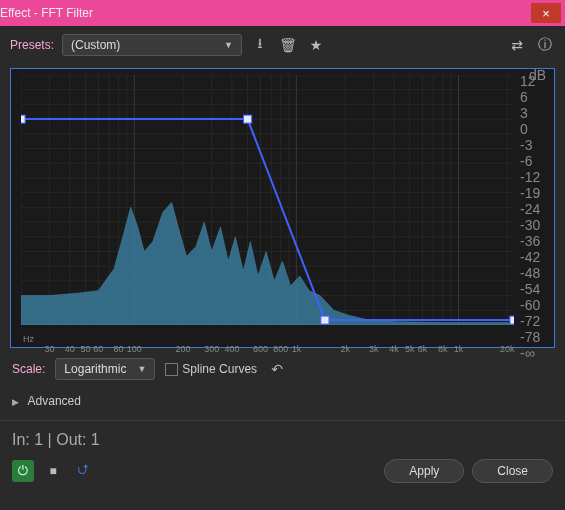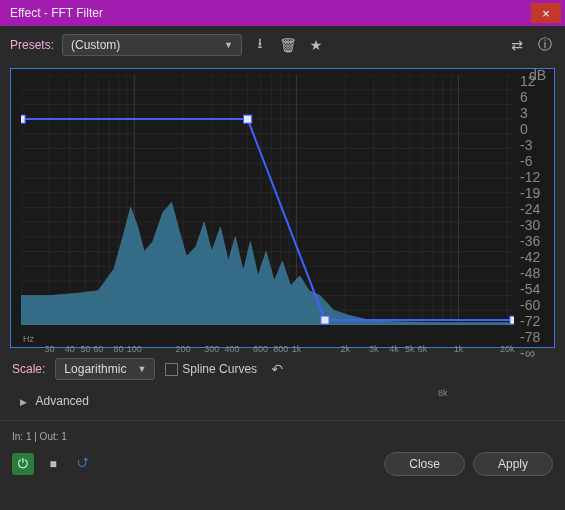--- a/index.html
+++ b/index.html
@@ -1,39 +1,39 @@
 <!DOCTYPE html>
 <html><head>
 <meta charset="utf-8">
 <style>
 * { box-sizing: border-box; margin: 0; padding: 0; font-family: "Segoe UI", Arial, sans-serif; }
 body { background: #2a2a2a; color: #ccc; width: 565px; height: 510px; overflow: hidden; font-size: 12px; }
-.titlebar { background: #a21caf; height: 26px; display: flex; align-items: center; padding-left: 10px; color: #eee; font-size: 12px; }
+.titlebar { background: #ec4899; height: 26px; display: flex; align-items: center; color: #eee; font-size: 12px; }
 .titlebar .spacer { flex: 1; }
 .close-btn { background: #c0392b; color: #fff; width: 30px; height: 20px; display: flex; align-items: center; justify-content: center; font-size: 13px; margin-right: 4px; cursor: pointer; }
 .toolbar { display: flex; align-items: center; padding: 8px 10px; gap: 8px; }
 .label { color: #f9a8d4; }
 .dropdown { background: #3a3a3a; border: 1px solid #555; color: #ddd; padding: 3px 8px; border-radius: 3px; display: flex; align-items: center; justify-content: space-between; min-width: 180px; font-size: 12px; cursor: pointer; }
 .dropdown.small { min-width: 100px; }
 .chev { font-size: 9px; color: #bbb; }
 .icon-btn { width: 20px; height: 20px; display: flex; align-items: center; justify-content: center; color: #bbb; cursor: pointer; font-size: 14px; }
 .chart-wrap { margin: 4px 10px 0 10px; border: 1px solid #3a7bd5; background: #1a1a1a; position: relative; height: 280px; }
 .plot-area { position: absolute; left: 10px; top: 6px; right: 40px; bottom: 22px; }
 .plot-area svg { width: 100%; height: 100%; display: block; }
 .y-axis { position: absolute; right: 2px; top: 0; bottom: 18px; width: 36px; display: flex; flex-direction: column; justify-content: space-between; font-size: 14px; color: #888; text-align: left; padding: 4px 0 4px 4px; }
 .y-axis .unit { position: absolute; top: -2px; right: 6px; }
 .x-axis { position: absolute; left: 10px; right: 40px; bottom: 3px; display: flex; font-size: 9px; color: #888; }
 .x-axis span { position: absolute; transform: translateX(-50%); }
 .x-unit { position: absolute; left: 12px; bottom: 3px; font-size: 9px; color: #888; }
 .controls-row { display: flex; align-items: center; padding: 10px 12px; gap: 10px; }
 .checkbox { width: 13px; height: 13px; border: 1px solid #777; display: inline-block; margin-right: 4px; vertical-align: middle; }
-.advanced-row { padding: 4px 12px 10px 12px; color: #ccc; cursor: pointer; margin-left: 8px; }
+.advanced-row { padding: 4px 12px 10px 12px; color: #ccc; cursor: pointer; }
 .advanced-row .tri { font-size: 9px; margin-right: 6px; color: #aaa; }
 .sep { height: 1px; background: #3a3a3a; margin: 2px 0; }
-.io-row { padding: 8px 16px 4px 12px; color: #aaa; font-size: 10px; }
+.io-row { padding: 8px 16px 4px 12px; color: #aaa; font-size: 16px; }
 .footer { display: flex; align-items: center; padding: 6px 12px 10px 12px; gap: 8px; }
 .power-btn { width: 22px; height: 22px; background: #2d7d3a; border-radius: 3px; display: flex; align-items: center; justify-content: center; color: #cfe; font-size: 13px; cursor: pointer; }
 .stop-btn { width: 22px; height: 22px; display: flex; align-items: center; justify-content: center; color: #bbb; cursor: pointer; }
 .share-btn { width: 22px; height: 22px; display: flex; align-items: center; justify-content: center; color: #3a7bd5; cursor: pointer; font-size: 14px; }
 .footer .spacer { flex: 1; }
 .action-btn { background: #3a3a3a; border: 1px solid #555; color: #ddd; padding: 4px 24px; border-radius: 12px; font-size: 12px; cursor: pointer; }
 .grid-line { stroke: #333; stroke-width: 0.5; }
 .grid-line-major { stroke: #444; stroke-width: 0.7; }
 .spectrum { fill: #3a7a9a; fill-opacity: 0.85; stroke: #4a8aaa; stroke-width: 0.5; }
 .filter-line { fill: none; stroke: #4060ff; stroke-width: 2; }
@@ -164,21 +164,21 @@
       <span style="left: 38.6695%;">300</span>
       <span style="left: 42.7774%;">400</span>
       <span style="left: 48.5673%;">600</span>
       <span style="left: 52.6752%;">800</span>
       <span style="left: 55.8616%;">1k</span>
       <span style="left: 65.7593%;">2k</span>
       <span style="left: 71.5492%;">3k</span>
       <span style="left: 75.6571%;">4k</span>
       <span style="left: 78.8435%;">5k</span>
       <span style="left: 81.4469%;">6k</span>
-      <span style="left: 85.5549%; margin-top: 44px;">8k</span>
+      <span style="left: 85.5549%;">8k</span>
       <span style="left: 88.7413%;">1k</span>
       <span style="left: 98.639%;">20k</span>
     </div>
 </div>
 
 <div class="controls-row">
   <span class="label">Scale:</span>
   <div class="dropdown small">
     <span>Logarithmic</span>
     <span class="chev">▼</span>
@@ -207,15 +207,15 @@
   <div class="power-btn">
       <span>⏻</span>
     </div>
   <div class="stop-btn">
       <span>■</span>
     </div>
   <div class="share-btn">
       <span>⮍</span>
     </div>
   <div class="spacer"></div>
+  <div class="action-btn"><span>Apply</span></div>
   <div class="action-btn"><span>Close</span></div>
-  <div class="action-btn"><span>Apply</span></div>
 </div>
 
 </body></html>

